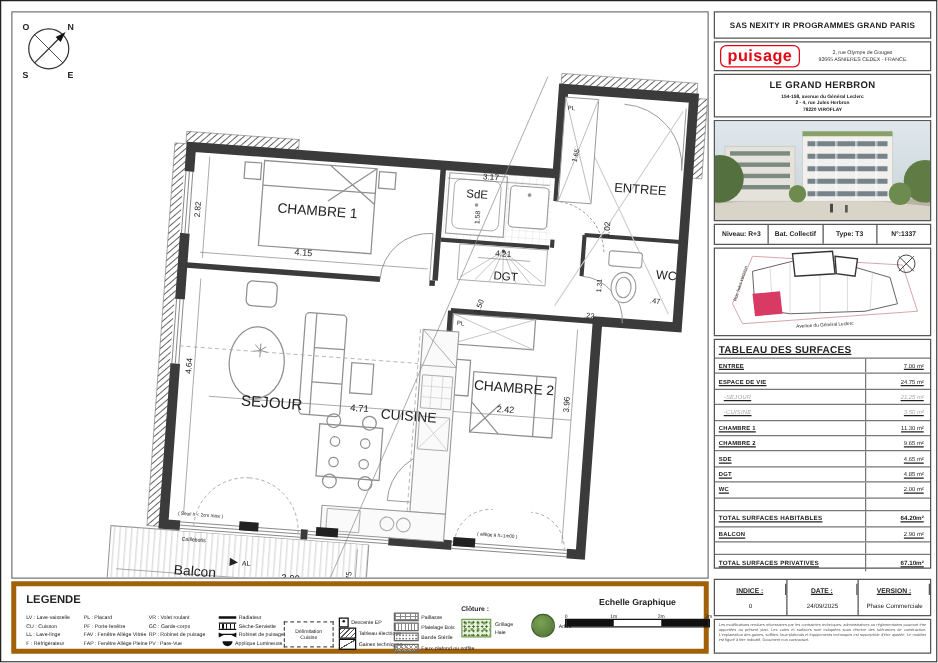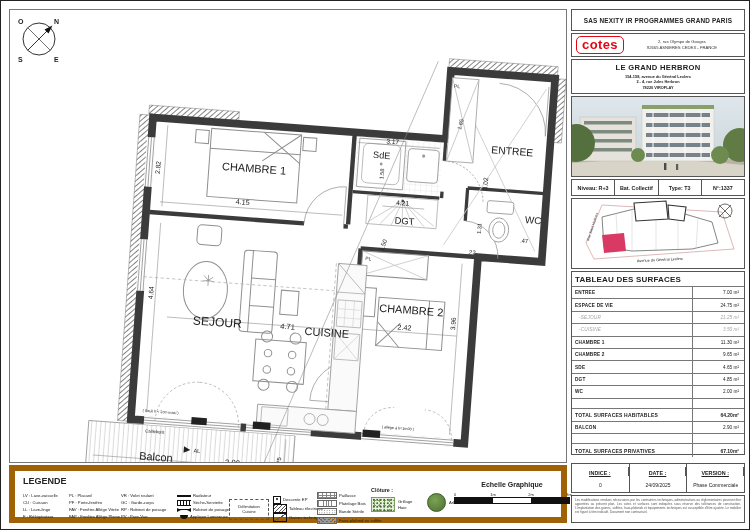--- a/index.html
+++ b/index.html
@@ -14,38 +14,38 @@
   .nexity{color:#e30613;font-weight:bold;font-size:13px;letter-spacing:.4px;border:1.6px solid #e30613;border-radius:5px;padding:0 5px 1px 5px;line-height:15px;}
   .logoAddr{flex:1;text-align:center;font-size:4.2px;color:#333;line-height:5.6px;}
   .project{left:570px;top:58px;width:174px;height:35px;text-align:center;padding-top:3px;}
   .project .pname{font-size:7.6px;font-weight:bold;letter-spacing:.3px;}
   .project .paddr{font-size:3.9px;font-weight:bold;color:#222;line-height:5.4px;margin-top:2px;}
   .photo{left:570px;top:95px;width:174px;height:81px;overflow:hidden;}
   .inforow{left:570px;top:178px;width:174px;height:17px;display:flex;}
   .inforow div{flex:1;border-right:1px solid #555;display:flex;align-items:center;justify-content:center;font-size:5.4px;font-weight:600;}
   .inforow div:last-child{border-right:none;}
   .siteplan{left:570px;top:197px;width:174px;height:71px;}
-  .surf{left:570px;top:270px;width:174px;height:184px;}
+  .surf{left:570px;top:270px;width:174px;height:184px;text-decoration:underline;}
   .surf .tt{font-size:8px;font-weight:bold;padding:3px 0 2px 3px;letter-spacing:.2px;}
   .t-row{display:flex;border-top:.7px solid #777;height:11.4px;align-items:center;}
   .t-label{flex:1;padding-left:3px;font-size:4.7px;font-weight:bold;letter-spacing:.2px;}
   .t-value{width:46px;border-left:.7px solid #777;text-align:right;padding-right:5px;font-size:4.7px;align-self:stretch;display:flex;align-items:center;justify-content:flex-end;}
   .t-row.sub .t-label{font-weight:normal;font-style:italic;color:#a6a6a6;padding-left:7px;}
   .t-row.sub .t-value{font-style:italic;color:#a6a6a6;}
   .t-row.total{height:12.5px;}
   .t-row.total .t-label,.t-row.total .t-value{font-weight:bold;font-size:5px;}
   .t-row.spacer{height:9px;}
   .rev{left:570px;top:462px;width:174px;height:30px;display:flex;}
   .rev div{flex:1;border-right:1px solid #555;text-align:center;padding-top:3px;}
   .rev div:last-child{border-right:none;}
   .rev .rh{font-size:5.4px;font-weight:bold;text-decoration:underline;}
   .rev .rv{font-size:5px;margin-top:3px;}
   .fine{left:570px;top:494px;width:174px;height:28px;font-size:3.15px;line-height:1.3;color:#555;padding:2px 3px;text-align:justify;}
   
-  .legend{left:8px;top:464px;width:558px;height:58px;border:6px solid #a16207;font-size:4.2px;color:#222;}
+  .legend{left:8px;top:464px;width:558px;height:58px;border:4px solid #a16207;font-size:4.2px;color:#222;}
   .lg-title{position:absolute;left:8px;top:5px;font-size:9px;font-weight:bold;}
   .lcol{position:absolute;top:21px;line-height:7px;white-space:nowrap;}
   .lc1{left:8px;} .lc2{left:54px;} .lc3{left:106px;}
   .lc4{left:162px;}
   .lc4 .li{display:flex;align-items:center;height:7px;}
   .sym{display:inline-block;margin-right:2px;}
   .sym-rad{width:14px;height:0;border-top:2.4px solid #111;}
   .sym-sec{width:14px;height:4px;border-top:.8px solid #111;border-bottom:.8px solid #111;background:repeating-linear-gradient(90deg,#111 0 1px,transparent 1px 3px);}
   .sym-rob{width:14px;height:4px;background:linear-gradient(#111 0 0) center/14px 1px no-repeat;position:relative;}
   .sym-rob:before{content:"";position:absolute;left:0;top:0;border-top:2px solid transparent;border-bottom:2px solid transparent;border-left:4px solid #111;}
@@ -286,21 +286,21 @@
         <text x="152" y="428" font-size="3.8" fill="#999">Caillebotis</text>
       </g>
     </svg>
   </div>
 
   <div class="box company">
     <span>SAS NEXITY IR PROGRAMMES GRAND PARIS</span>
   </div>
 
   <div class="box logoRow">
-    <span class="nexity">cotes</span>
+    <span class="nexity">puisage</span>
     <span class="logoAddr">
       <span>2, rue Olympe de Gouges</span><br>
       <span>92665 ASNIERES CEDEX - FRANCE</span>
     </span>
   </div>
 
   <div class="box project">
     <div class="pname">LE GRAND HERBRON</div>
     <div class="paddr">
       <div>154-158, avenue du Général Leclerc</div>

